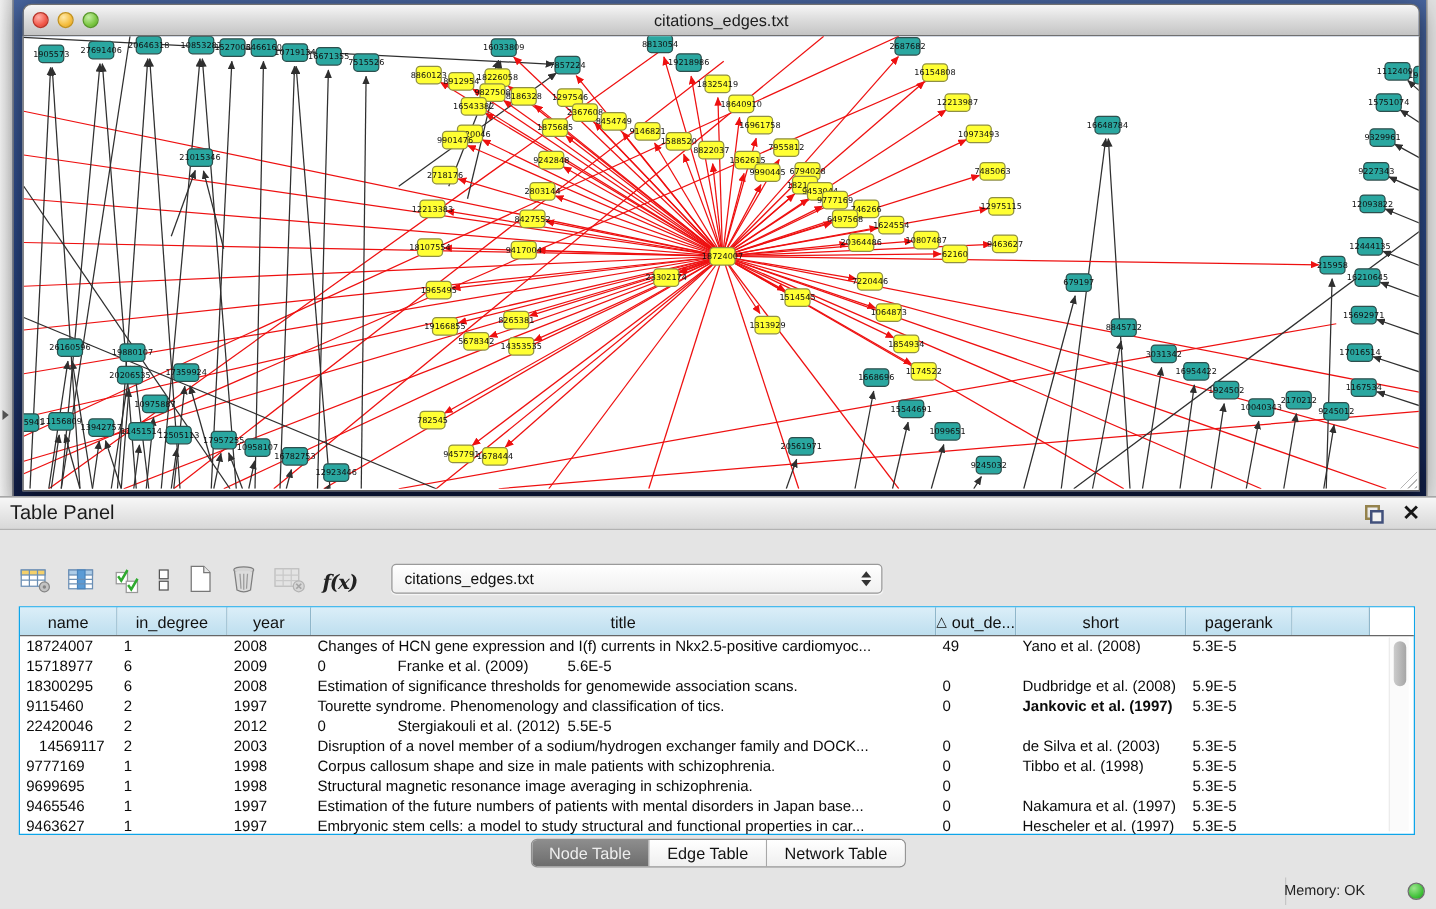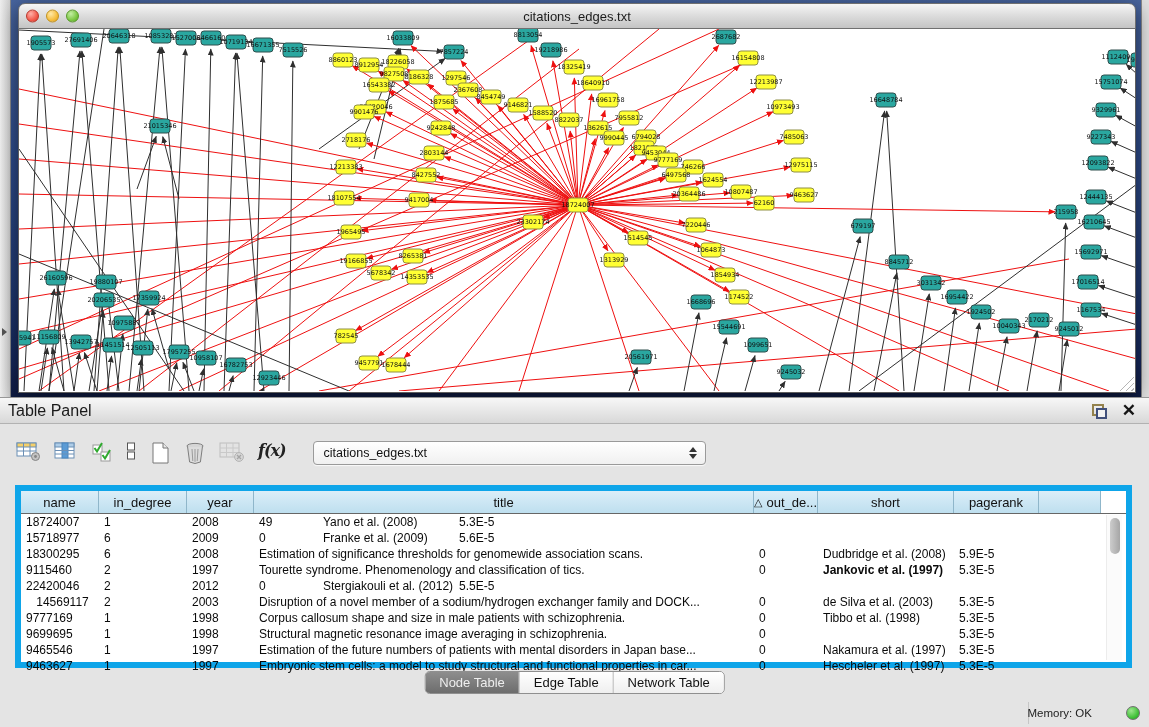--- a/index.html
+++ b/index.html
@@ -30,29 +30,29 @@
 
   
   .table-panel{position:absolute;left:0;top:397px;width:1149px;height:330px;background:#e4e4e4;}
   .panel-header{height:27px;background:linear-gradient(#f7f7f7,#d8d8d8);border-top:1px solid #979797;border-bottom:1px solid #b2b2b2;position:relative;box-sizing:border-box;}
   .panel-title{position:absolute;left:8px;top:50%;transform:translateY(-50%);font-size:16px;color:#1a1a1a;}
   .float-icon{position:absolute;right:42px;top:6px;width:15px;height:15px;}
   .float-icon .sq-back{position:absolute;left:0;top:0;width:8px;height:8px;border:2px solid #94824c;}
   .float-icon .sq-front{position:absolute;right:0;bottom:0;width:7px;height:7px;border:2px solid #41507b;background:#f2f2f2;}
   .close-icon{position:absolute;right:13px;top:2px;font-size:17px;font-weight:bold;color:#151515;cursor:default;}
 
-  .toolbar{position:absolute;top:44px;left:16px;height:34px;display:flex;align-items:flex-start;}
+  .toolbar{position:absolute;top:44px;left:16px;height:34px;display:flex;align-items:flex-end;}
   .tool{margin-right:13px;display:flex;align-items:center;justify-content:center;}
   .fx-glyph{font-family:"DejaVu Serif",serif;font-style:italic;font-weight:bold;font-size:16px;color:#222;letter-spacing:-1px;}
   .net-select{width:393px;height:24px;border:1px solid #9a9a9a;border-radius:4px;background:linear-gradient(#ffffff,#f0f0f0);display:flex;align-items:center;padding:0 10px;font-size:12.5px;color:#111;position:relative;margin-left:14px;box-sizing:border-box;box-shadow:0 1px 1px rgba(255,255,255,.8);}
   .select-arrows{position:absolute;right:8px;top:5px;}
   .select-arrows .up{width:0;height:0;border-left:4px solid transparent;border-right:4px solid transparent;border-bottom:5px solid #333;margin-bottom:2px;}
   .select-arrows .down{width:0;height:0;border-left:4px solid transparent;border-right:4px solid transparent;border-top:5px solid #333;}
 
-  .table-wrap{position:absolute;left:15px;top:88px;width:1117px;height:183px;background:#fff;border:6px solid #0ea5e9;box-sizing:border-box;}
+  .table-wrap{position:absolute;left:15px;top:88px;width:1117px;height:183px;background:#fff;border:1px solid #0ea5e9;box-sizing:border-box;}
   .thead{display:flex;height:22px;border-bottom:1px solid #666;}
   .th{box-sizing:border-box;border-right:1px solid #8fb6ca;background:linear-gradient(#dbeef8,#bedfef);display:flex;align-items:center;justify-content:center;font-size:13px;color:#111;white-space:nowrap;overflow:hidden;flex:none;}
   .th .sort-ind{margin-right:4px;font-size:11px;}
   .thead .spacer{flex:1;background:#fff;border-right:none;}
   .tbody{position:relative;height:160px;overflow:hidden;}
   .tr{display:flex;height:16px;line-height:16px;}
   .td{box-sizing:border-box;padding-left:5px;font-size:12px;color:#0a0a0a;white-space:nowrap;overflow:hidden;flex:none;}
   .vscroll{position:absolute;top:24px;right:4px;bottom:2px;width:15px;background:#fbfbfb;border-left:1px solid #ececec;}
   .vthumb{width:10px;height:36px;margin:3px auto 0;background:linear-gradient(90deg,#cccccc,#a6a6a6);border-radius:6px;}
 
@@ -835,20 +835,21 @@
           <div class="th" style="width: 62px;">
             <span></span>
           </div>
           <div class="th spacer"></div>
         </div>
       <div class="tbody" id="tbody">
           <div class="tr">
             <div class="td" style="width: 78px;">18724007</div>
             <div class="td" style="width: 88px;">1</div>
             <div class="td" style="width: 67px;">2008</div>
+            <div class="td" style="width: 500px;">Changes of HCN gene expression and I(f) currents in Nkx2.5-positive cardiomyoc...</div>
             <div class="td" style="width: 64px;">49</div>
             <div class="td" style="width: 136px;">Yano et al. (2008)</div>
             <div class="td" style="width: 85px;">5.3E-5</div>
           </div>
           <div class="tr">
             <div class="td" style="width: 78px;">15718977</div>
             <div class="td" style="width: 88px;">6</div>
             <div class="td" style="width: 67px;">2009</div>
             <div class="td" style="width: 64px;">0</div>
             <div class="td" style="width: 136px;">Franke et al. (2009)</div>

